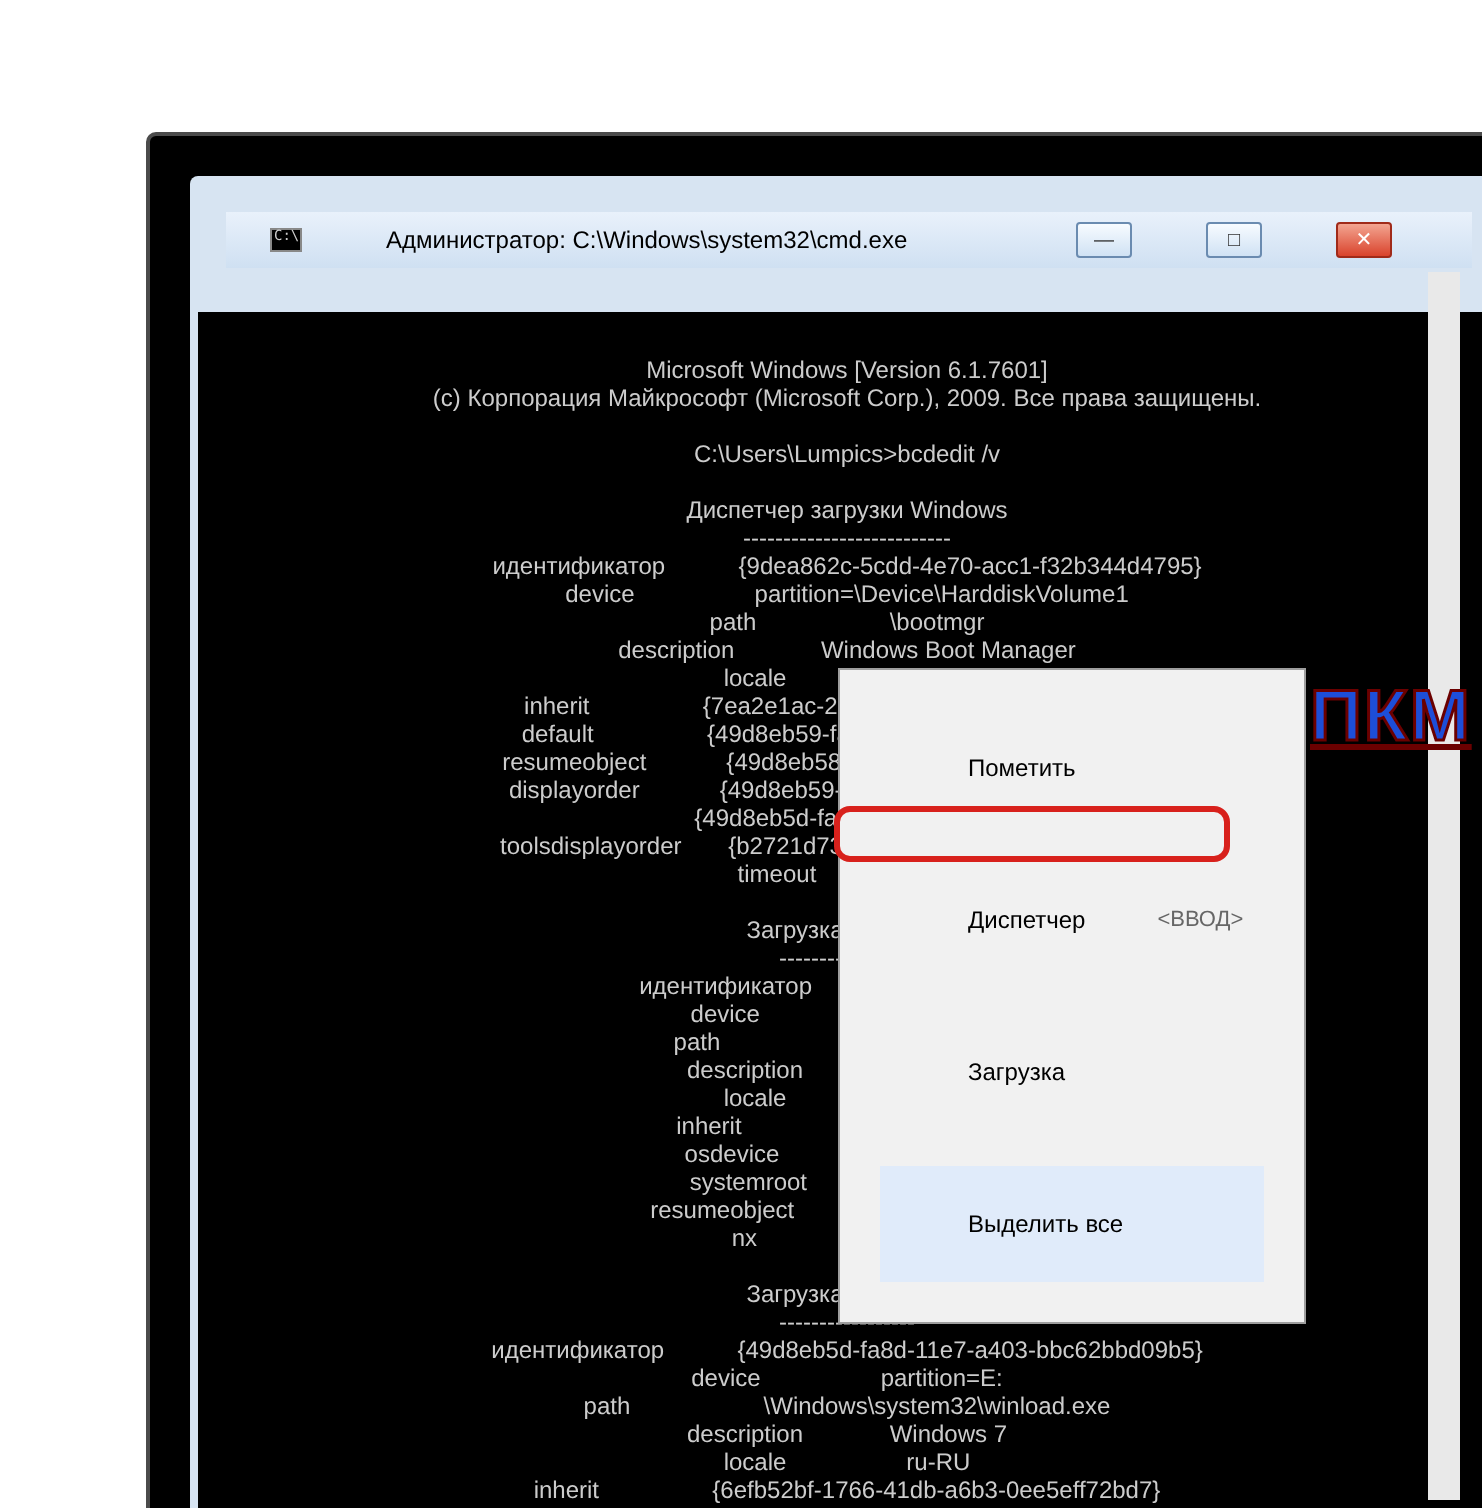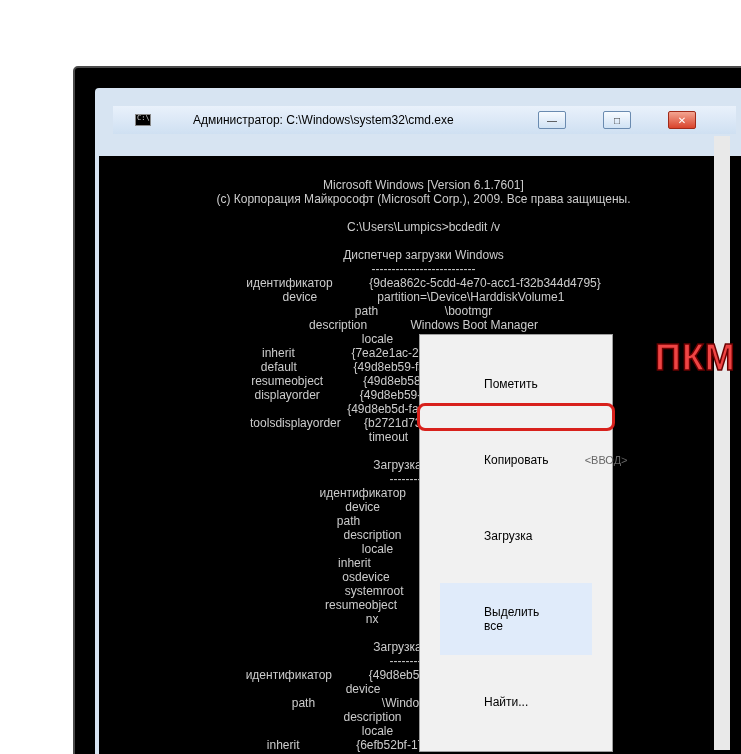--- a/index.html
+++ b/index.html
@@ -8,25 +8,25 @@
 .window { position: absolute; inset: 2px; background: #d7e4f2; border-radius: 4px; display: flex; flex-direction: column; }
 .titlebar { height: 28px; background: linear-gradient(#e9f1fb,#cfe0f2); display: flex; align-items: center; padding: 0 4px; gap: 6px; }
 .title-icon { width: 16px; height: 12px; background: #000; border: 1px solid #888; position: relative; }
 .title-icon::after { content: "C:\\"; color: #ccc; font-size: 7px; position: absolute; top: -1px; left: 1px; font-family: Consolas, monospace; }
 .title-text { font-size: 12px; color: #000; flex: 1; white-space: nowrap; overflow: hidden; }
 .winbtns { display: flex; gap: 1px; }
 .winbtn { width: 28px; height: 18px; border: 1px solid #6a8bb0; background: linear-gradient(#f7fbff,#d0e2f4); border-radius: 2px; display: flex; align-items: center; justify-content: center; font-size: 10px; color: #333; }
 .winbtn.close { background: linear-gradient(#f3a591,#d9432c); color: #fff; border-color: #a02a19; }
 .console { flex: 1; margin: 4px; background: #000; color: #ccc; font-family: Consolas, "Lucida Console", monospace; font-size: 12px; line-height: 14px; padding: 3px 6px 3px 4px; white-space: pre; overflow: hidden; position: relative; border: 1px solid #000; text-align: center; }
 .console-inner { position: absolute; left: 4px; right: 6px; top: 3px; }
-.ctxmenu { position: absolute; left: 365px; top: 280px; width: 194px; background: #f1f1f1; border: 1px solid #9e9e9e; box-shadow: 2px 2px 3px rgba(0,0,0,.3); font-size: 12px; color: #000; padding: 2px; }
+.ctxmenu { position: absolute; left: 365px; top: 280px; width: 234px; background: #f1f1f1; border: 1px solid #9e9e9e; box-shadow: 2px 2px 3px rgba(0,0,0,.3); font-size: 12px; color: #000; padding: 2px; }
 .menuitem { display: flex; justify-content: space-between; align-items: center; padding: 4px 14px 4px 26px; }
 .menuitem .hint { color: #666; font-size: 11px; }
 .highlight-ring { position: absolute; left: 363px; top: 349px; width: 198px; height: 28px; border: 3px solid #d8211c; border-radius: 8px; pointer-events: none; }
-.pkm { position: absolute; left: 601px; top: 283px; font-family: Arial, sans-serif; font-weight: 900; font-size: 36px; color: #ef4444; -webkit-text-stroke: 1.5px #6b0000; letter-spacing: 1px; }
+.pkm { position: absolute; left: 601px; top: 283px; font-family: Arial, sans-serif; font-weight: 900; font-size: 36px; color: #1d4ed8; -webkit-text-stroke: 1.5px #6b0000; letter-spacing: 1px; text-decoration: underline; }
 .scroll { position: absolute; right: 6px; top: 30px; bottom: 6px; width: 16px; background: #e9e9e9; }
 </style>
 </head>
 <body>
 
 <div class="frame">
   <div class="window">
     <div class="titlebar">
       <div class="title-icon"></div>
       <div class="title-text">Администратор: C:\Windows\system32\cmd.exe</div>
@@ -87,27 +87,24 @@
     </div>
     <div class="scroll"></div>
   </div>
 </div>
 
 <div class="ctxmenu" id="ctx">
     <div class="menuitem">
       <span>Пометить</span>
     </div>
     <div class="menuitem">
-      <span>Копировать</span>
+      <span>Диспетчер</span>
       <span class="hint">&lt;ВВОД&gt;</span>
     </div>
     <div class="menuitem">
       <span>Загрузка</span>
     </div>
     <div class="menuitem" style="background: rgb(224, 235, 250);">
       <span>Выделить все</span>
     </div>
-    <div class="menuitem">
-      <span>Найти...</span>
-    </div>
   </div>
 <div class="highlight-ring"></div>
 <div class="pkm">ПКМ</div>
 
 </body></html>

